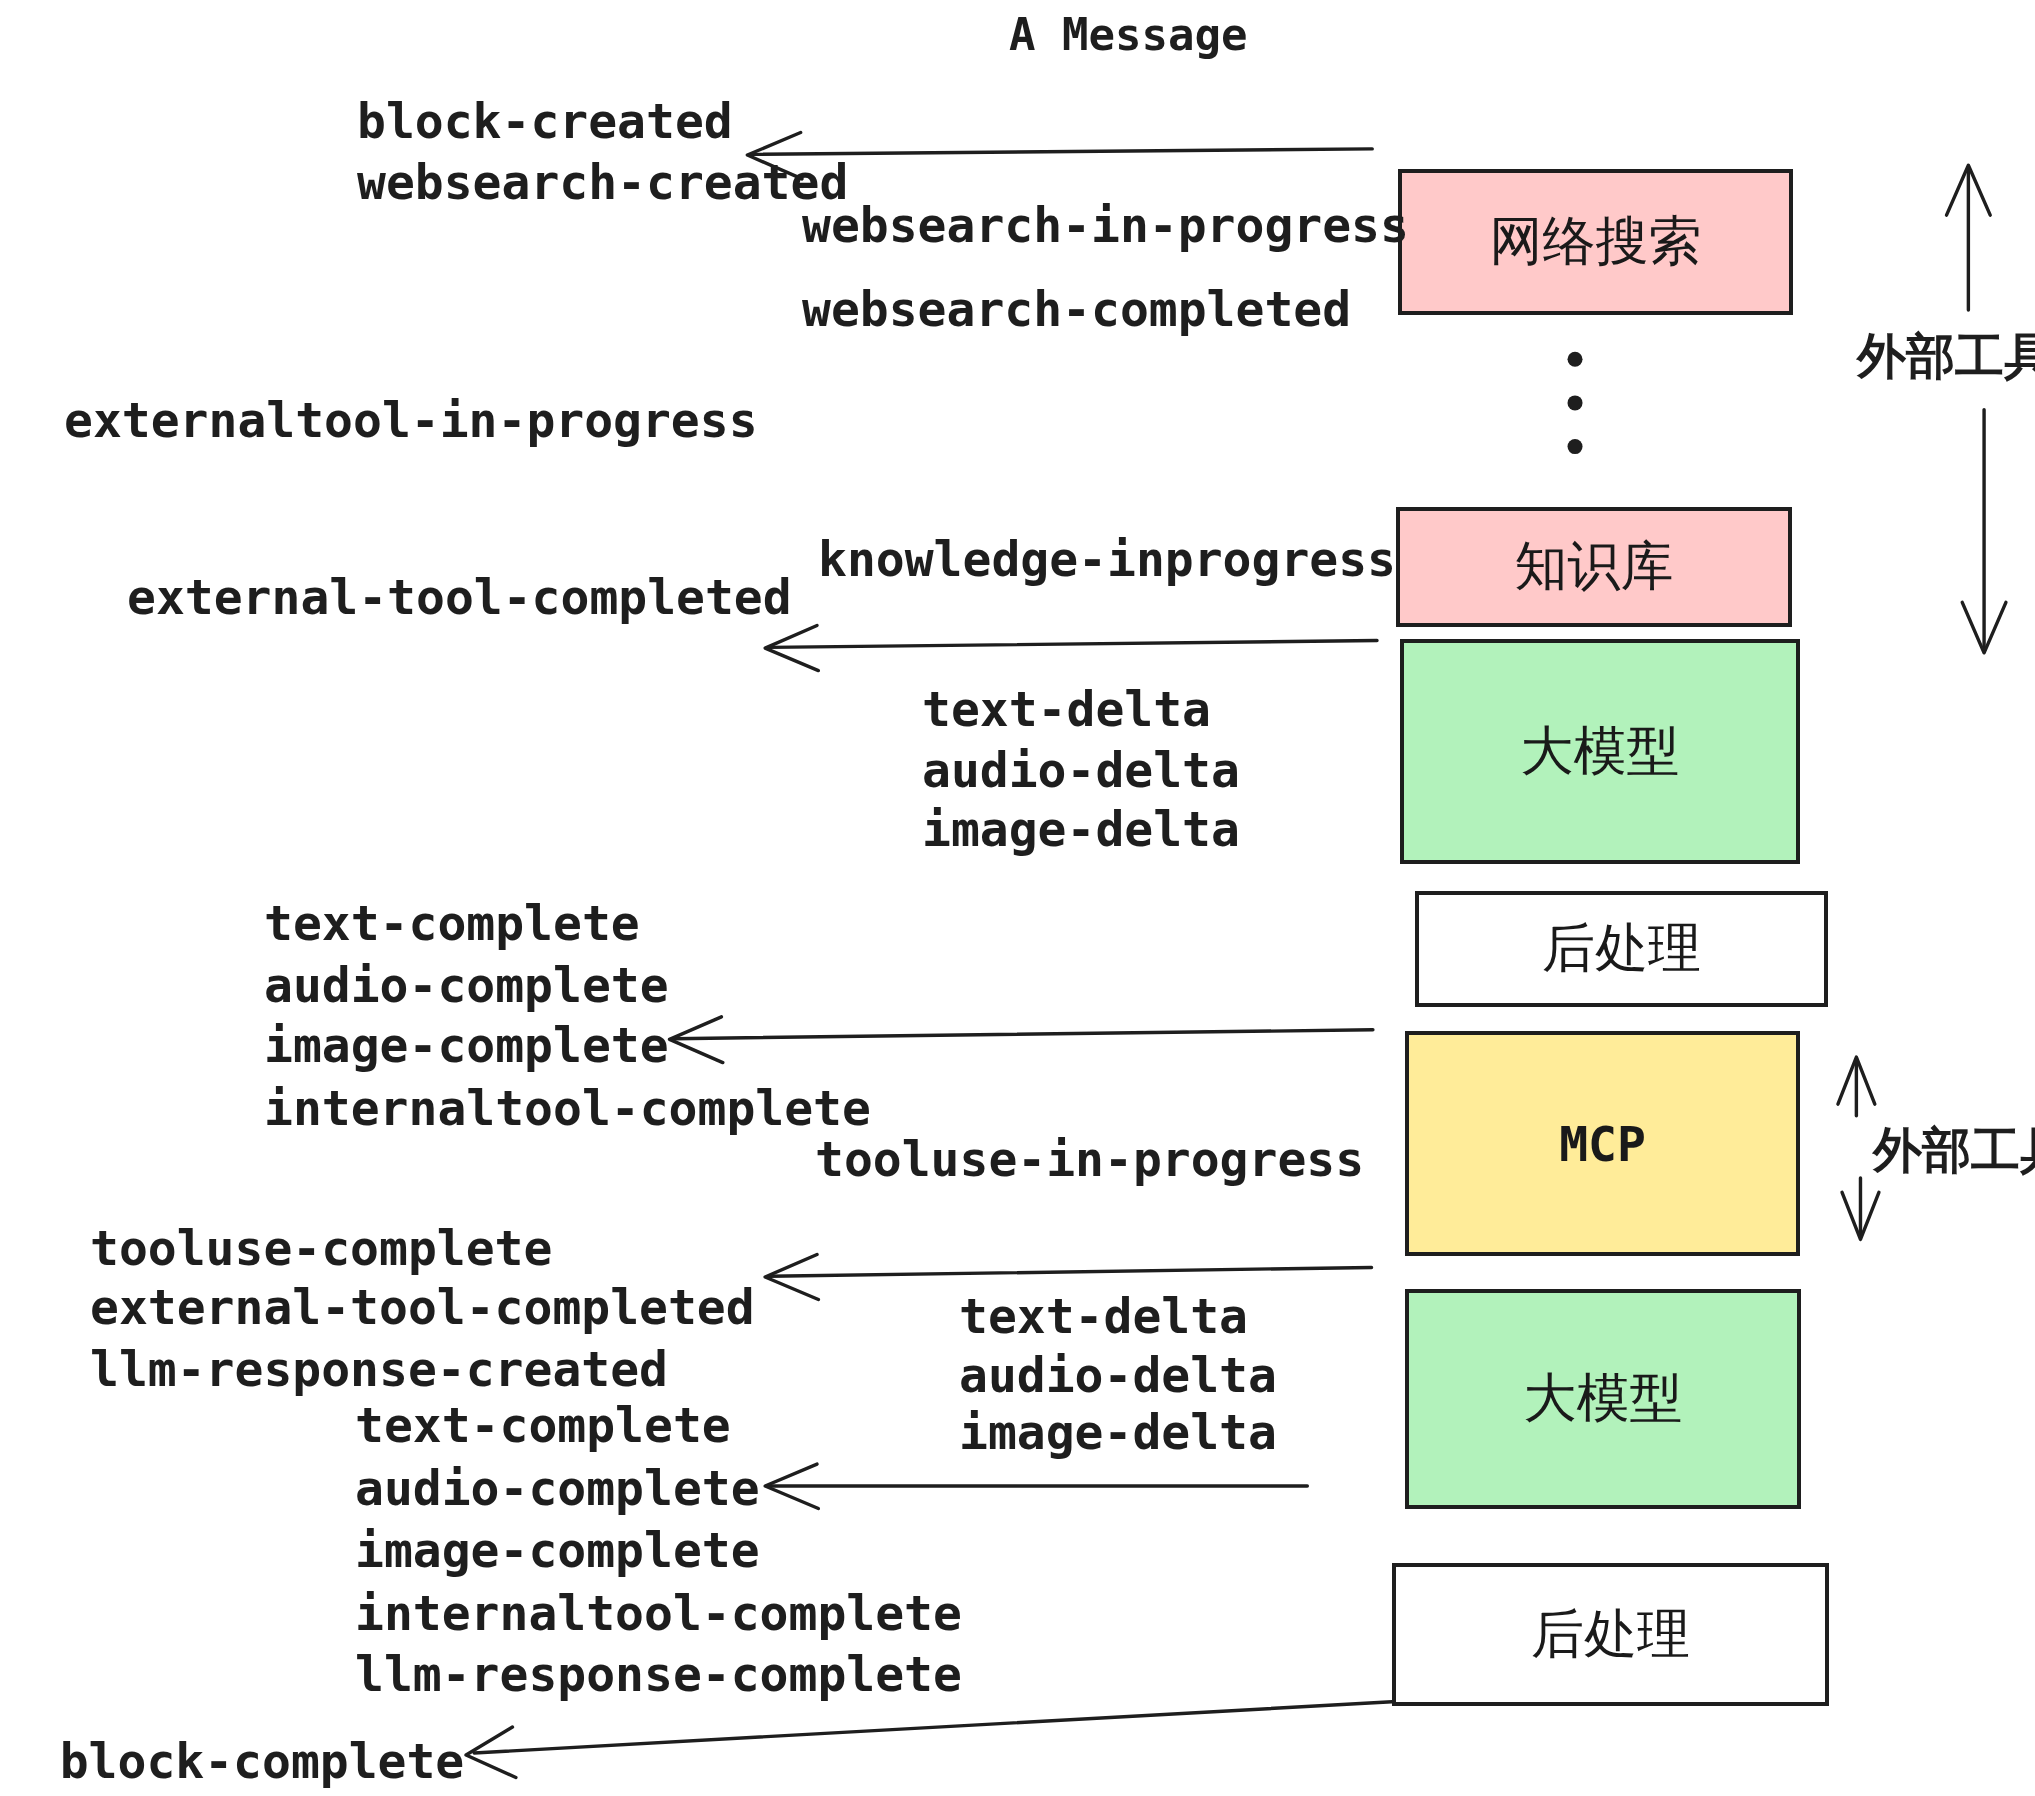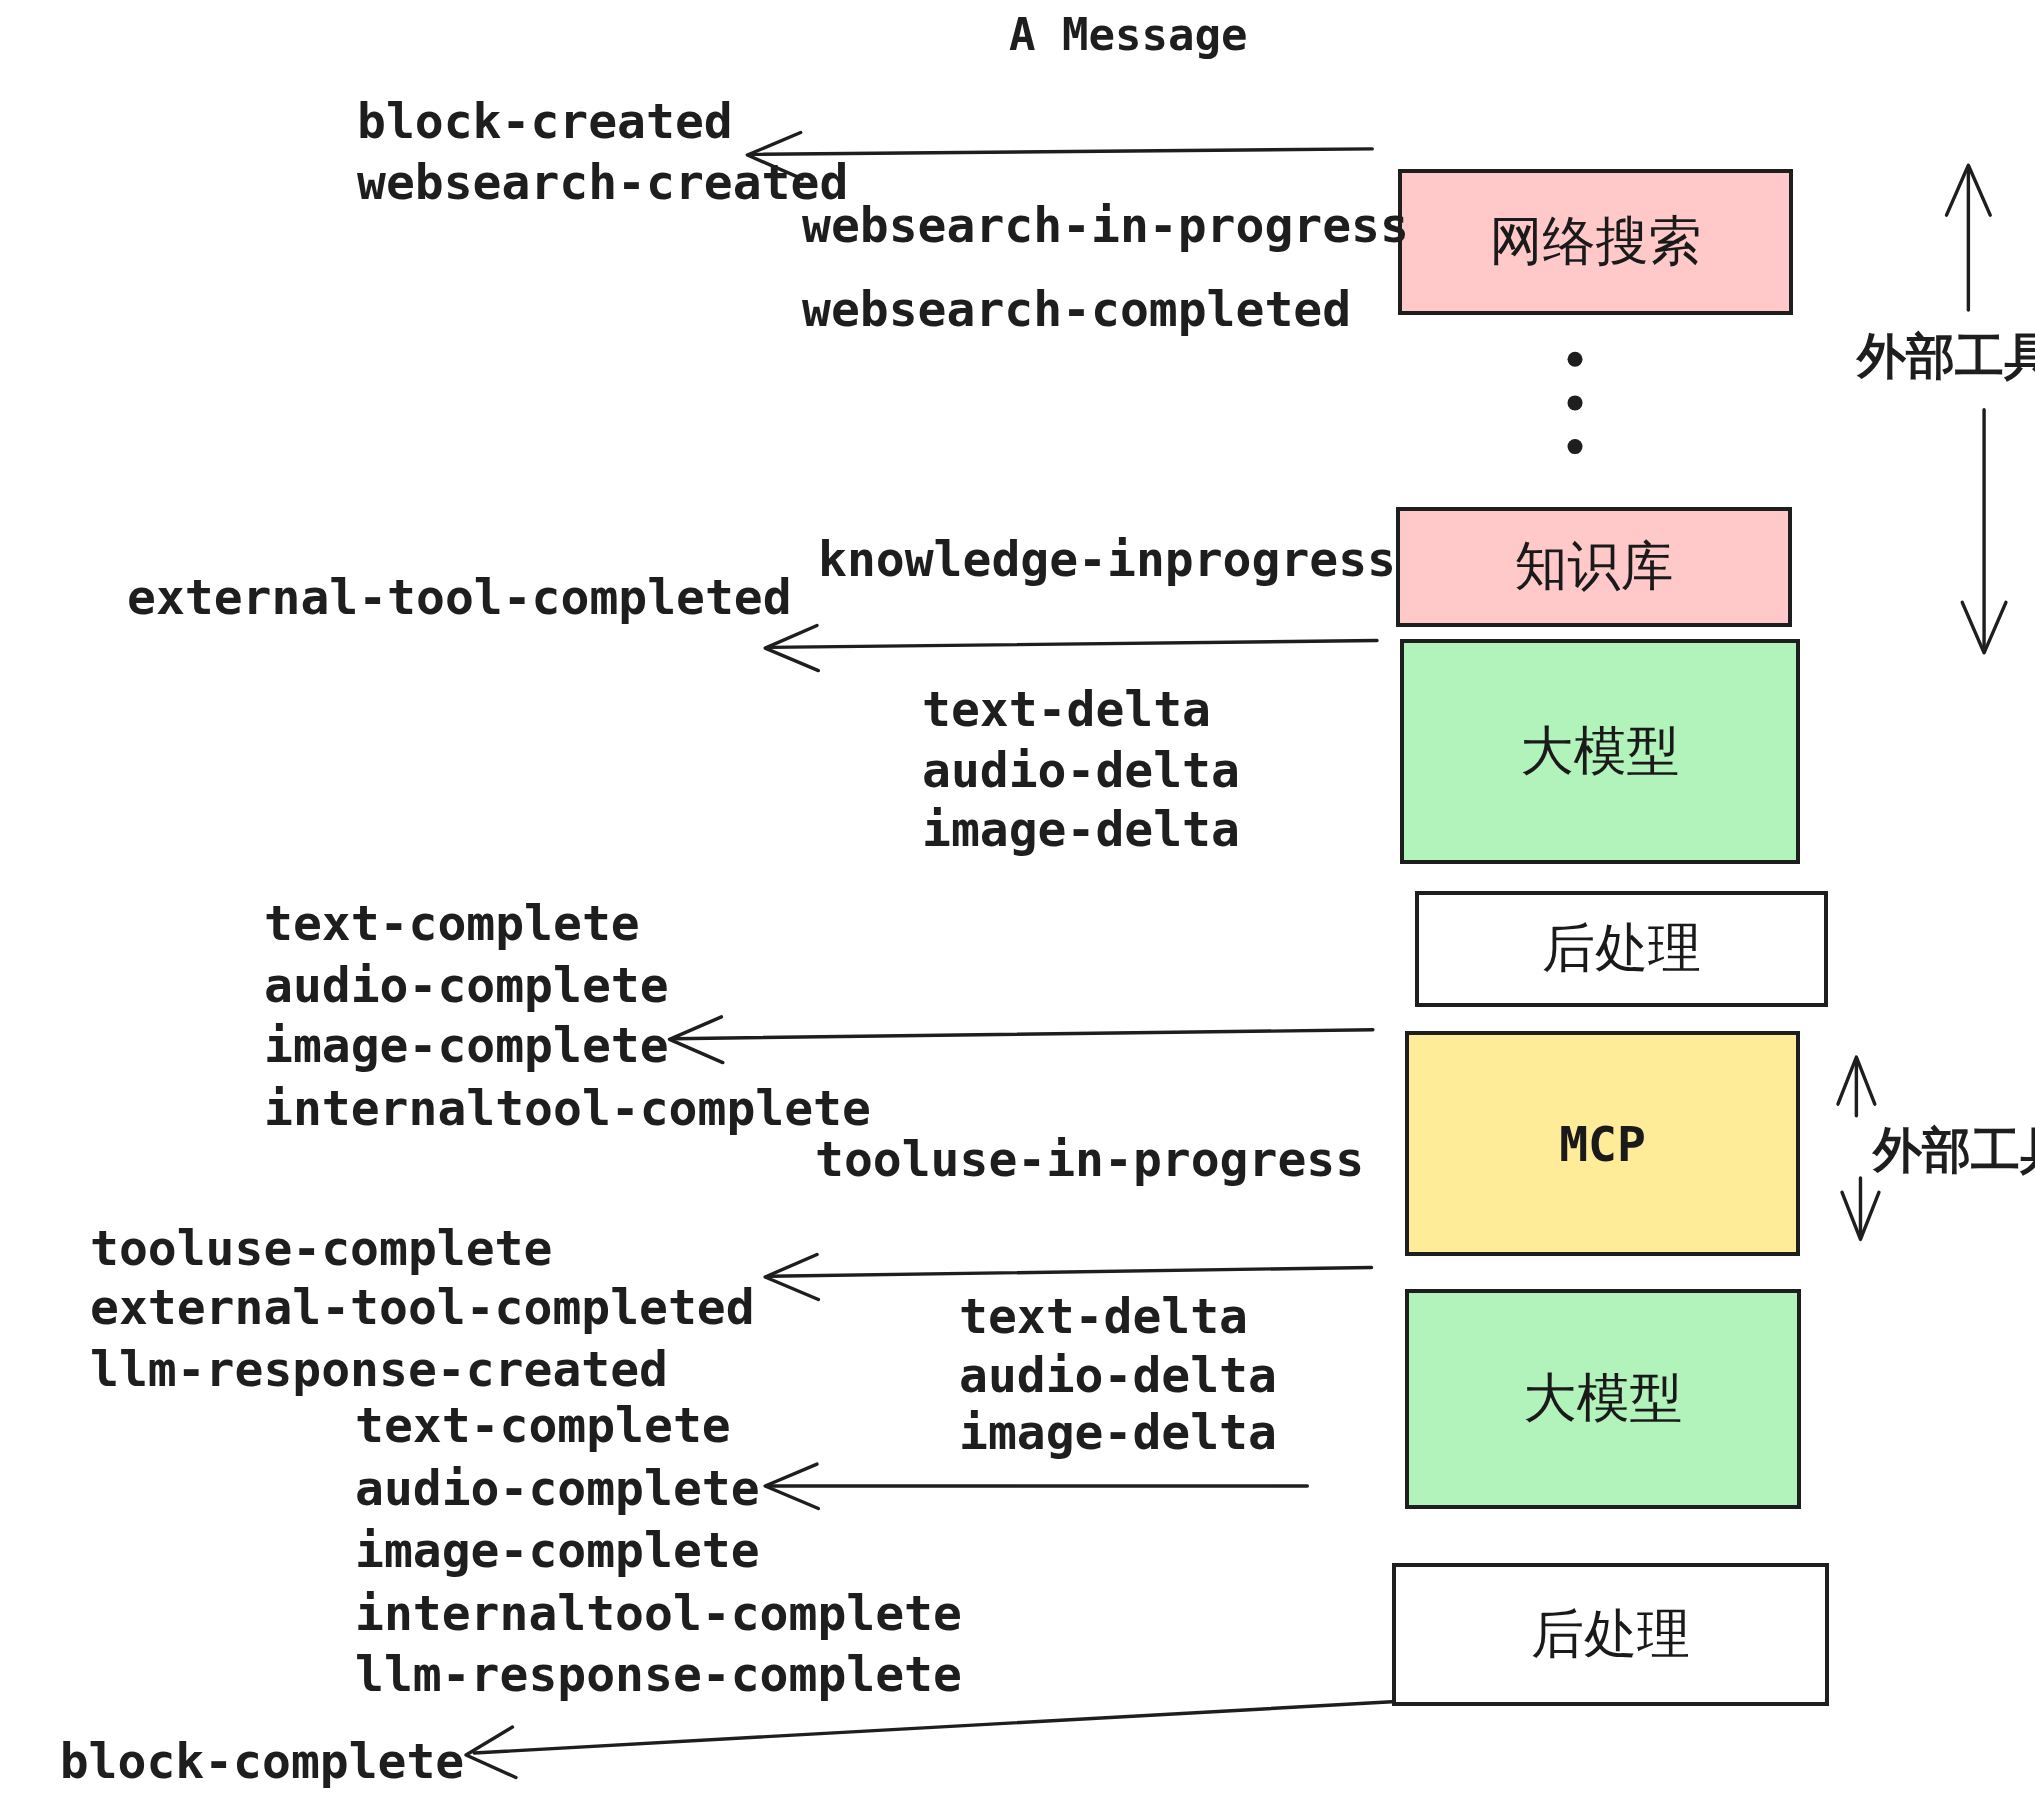--- a/index.html
+++ b/index.html
@@ -153,20 +153,21 @@
       <span>后处理</span>
     </div>
 
   <div class="side-label" style="left:1813px; top:329px;">外部工具</div>
   <div class="side-label" style="left:1829px; top:1123px;">外部工具</div>
 
   <div class="ev" style="left:313px;  top:93px;">block-created</div>
   <div class="ev" style="left:313px;  top:154px;">websearch-created</div>
   <div class="ev" style="left:758px; top:197px;">websearch-in-progress</div>
   <div class="ev" style="left:758px; top:281px;">websearch-completed</div>
+  <div class="ev" style="left:20px;   top:392px;">externaltool-in-progress</div>
   <div class="ev" style="left:774px; top:531px;">knowledge-inprogress</div>
   <div class="ev" style="left:83px;  top:569px;">external-tool-completed</div>
   <div class="ev" style="left:878px; top:681px;">text-delta</div>
   <div class="ev" style="left:878px; top:742px;">audio-delta</div>
   <div class="ev" style="left:878px; top:801px;">image-delta</div>
   <div class="ev" style="left:220px;  top:895px;">text-complete</div>
   <div class="ev" style="left:220px;  top:957px;">audio-complete</div>
   <div class="ev" style="left:220px;  top:1017px;">image-complete</div>
   <div class="ev" style="left:220px;  top:1080px;">internaltool-complete</div>
   <div class="ev" style="left:771px; top:1131px;">tooluse-in-progress</div>

